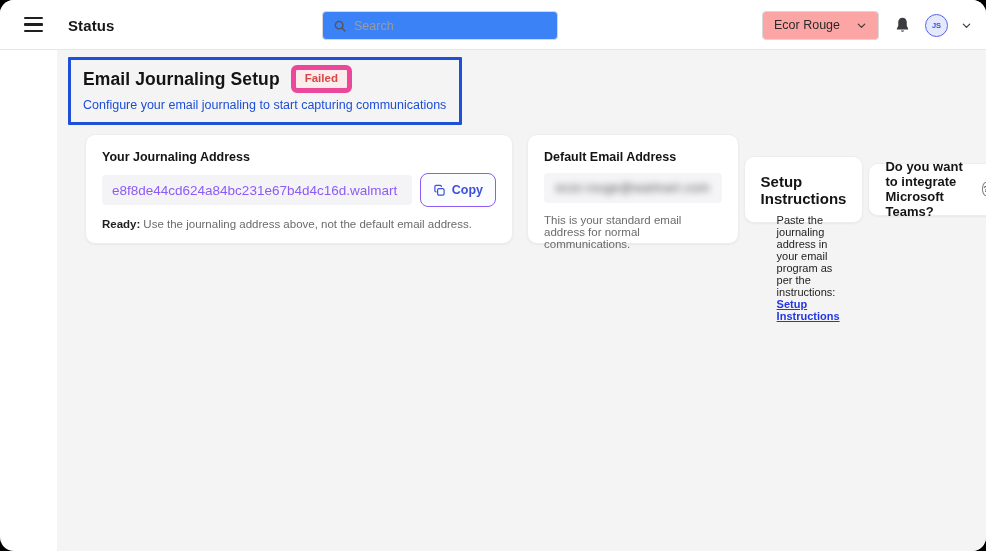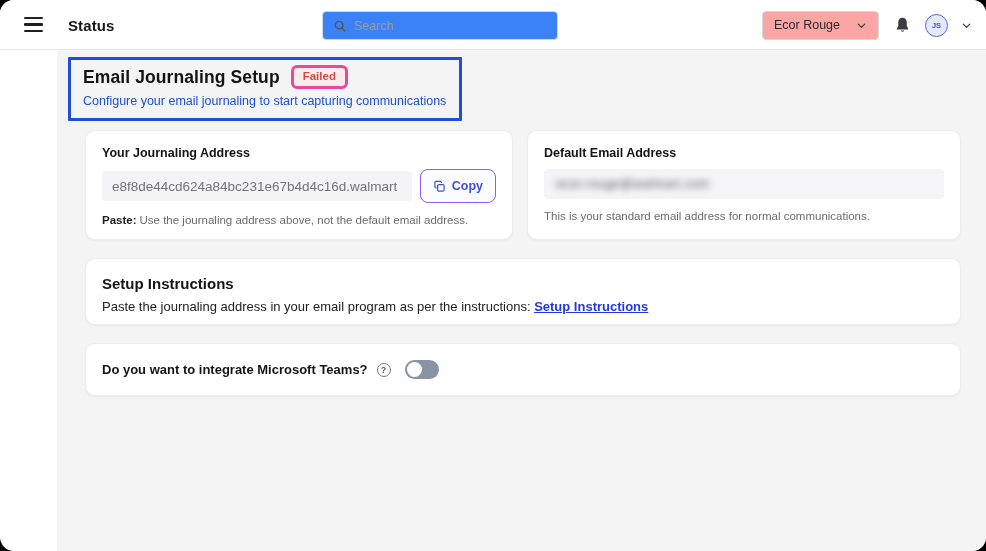--- a/index.html
+++ b/index.html
@@ -83,41 +83,41 @@
     width:394px;
     border:3px solid #1d4fd7;
     border-radius:1px;
     padding:5px 12px 10px;
     background:transparent;
   }
   .page-title-row { display:flex; align-items:center; gap:11px; }
   .page-title { font-size:17.5px; font-weight:700; color:#141414; letter-spacing:.1px; }
   .status-badge {
     font-size:11.5px; font-weight:600; color:#d64848;
-    background:#fdecec; border:3px solid #ec4899;
+    background:#fdecec; border:5px solid #ec4899;
     border-radius:6px; padding:3px 9px 3.5px; line-height:1;
   }
   .page-subtitle { margin-top:5px; font-size:12.5px; color:#1d4ed8; }
 
-  .cards { margin:9px 0 0 17px; width:876px; display:flex; flex-direction:column; gap:18px; }
+  .cards { margin:9px 0 0 17px; width:876px; display:flex; flex-direction:row; gap:5px;align-items:center; }
   .card {
     background:#fff; border:1px solid #ededef; border-radius:10px;
     box-shadow:0 1px 2px rgba(20,20,40,.05);
   }
 
   
   .row-2col { display:flex; gap:14px; }
   .card-journaling { width:428px; height:110px; padding:15px 16px; }
   .card-default-email { flex:1; height:110px; padding:15px 16px; }
   .field-label { font-size:12.5px; font-weight:700; color:#141414; }
   .addr-row { display:flex; align-items:center; gap:8px; margin-top:9px; }
   .addr-box {
     flex:1; height:30px; background:#f4f4f6; border-radius:4px;
     display:flex; align-items:center; padding:0 10px;
-    font-size:13.5px; color:#737373; white-space:nowrap; overflow:hidden;
+    font-size:13.5px; color:#8b5cf6; white-space:nowrap; overflow:hidden;
   }
   .copy-btn {
     height:34px; padding:0 12px;
     border:1px solid #8b5cf6; border-radius:8px;
     background:#fbfcff; color:#3c50dc;
     font-size:12.5px; font-weight:700;
     display:flex; align-items:center; gap:6px; cursor:pointer;
     font-family:"Liberation Sans", sans-serif;
   }
   .note-line { margin-top:11px; font-size:11.5px; color:#6b6b6e; }
@@ -130,21 +130,21 @@
   .blurred-text {
     filter:blur(3.6px);
     font-size:12.5px; color:#4c4c4c; letter-spacing:.5px;
     user-select:none;
   }
   .caption-line { margin-top:11px; font-size:11.5px; color:#6b6b6e; }
 
   
   .card-setup { padding:16px; height:67px; }
   .section-title { font-size:15px; font-weight:700; color:#141414; }
-  .section-text { margin-top:7px; font-size:13px; color:#222; }
+  .section-text { margin-top:7px; font-size:11px; color:#222;margin-left:16px; }
   .inline-link { color:#2336e4; font-weight:700; text-decoration:underline; cursor:pointer; }
 
   
   .card-teams { padding:16px; height:53px; display:flex; align-items:center; gap:8px; }
   .teams-question { font-size:13px; font-weight:700; color:#141414; }
   .help-icon {
     width:14px; height:14px; border-radius:50%;
     border:1.2px solid #7c7c80; color:#5c5c60;
     font-size:9px; font-weight:700;
     display:flex; align-items:center; justify-content:center;
@@ -238,21 +238,21 @@
             <div class="addr-box">e8f8de44cd624a84bc231e67b4d4c16d.walmart</div>
             <button class="copy-btn">
               <svg width="13" height="13" viewBox="0 0 24 24" fill="none" stroke="#3c50dc" stroke-width="2.2" stroke-linejoin="round">
                 <rect x="8.5" y="8.5" width="12" height="12" rx="2.5"></rect>
                 <path d="M15.5 5.5v-1a2 2 0 0 0-2-2h-8a2 2 0 0 0-2 2v8a2 2 0 0 0 2 2h1"></path>
               </svg>
               <span>Copy</span>
             </button>
           </div>
           <div class="note-line">
-            <b>Paste:</b><span>Use the journaling address above, not the default email address.</span>
+            <b>Ready:</b><span>Use the journaling address above, not the default email address.</span>
           </div>
         </div>
 
         <div class="card card-default-email">
           <div class="field-label">Default Email Address</div>
           <div class="blur-box">
             <span class="blurred-text">ecor.rouge@walmart.com</span>
           </div>
           <div class="caption-line">This is your standard email address for normal communications.</div>
         </div>

